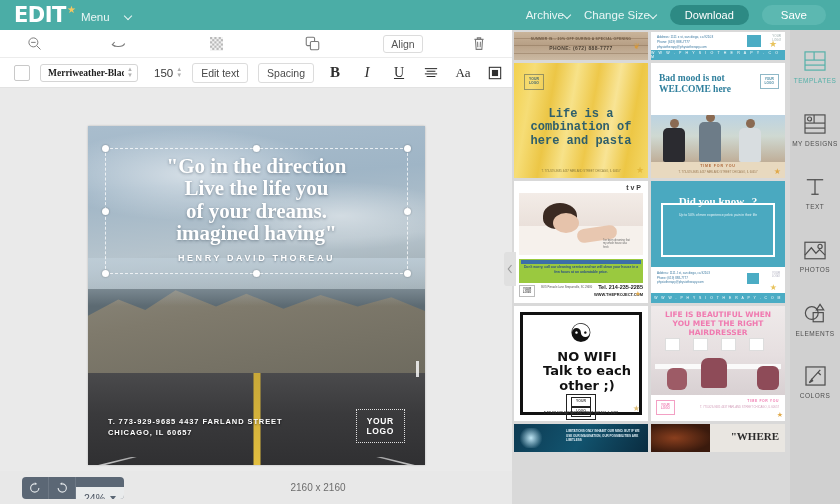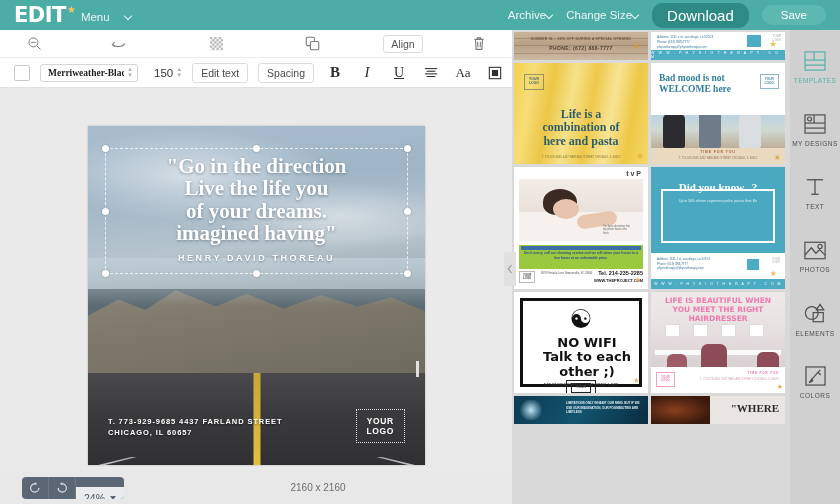--- a/index.html
+++ b/index.html
@@ -34,21 +34,21 @@
     content: ""; position: absolute; left: 0; top: 0;
     width: 5px; height: 5px;
     border-right: 1.3px solid currentColor; border-bottom: 1.3px solid currentColor;
     transform: rotate(45deg);
   }
   #top-right { margin-left: auto; display: flex; align-items: center; gap: 13px; margin-right: 14px; }
   .top-link {
     color: #eaf6f5; font-size: 11.5px; display: flex; align-items: center; gap: 0; cursor: pointer;
   }
   #download-btn {
-    background: #2d8a84; color: #ffffff; font-size: 15px;
+    background: #2d8a84; color: #ffffff; font-size: 11px;
     padding: 4px 15px; border-radius: 11px; cursor: pointer;
   }
   #save-btn {
     background: #5cb8b1; color: #ffffff; font-size: 11.5px;
     padding: 4px 19px; border-radius: 11px; cursor: pointer;
   }
 
   
   #toolbar1 {
     position: absolute; left: 0; top: 30px; width: 512px; height: 28px;
@@ -224,42 +224,42 @@
 
   
   #templates-panel {
     position: absolute; left: 512px; top: 30px; width: 278px; height: 474px;
     background: #d9d9d9; overflow: hidden; padding: 2px;
   }
   .tgrid { display: flex; flex-wrap: wrap; gap: 3px; }
   .thumb { width: 134px; background: #fff; overflow: hidden; position: relative; cursor: pointer; }
 
   .th-sm { height: 28px; }
-  .th-lg { height: 101px; }
+  .th-lg { height: 115px; }
   .th-mid { height: 122px; }
 
   
   .wood { background: linear-gradient(to bottom, #c9b49a, #b8a086 45%, #cbb9a2); position: relative; }
   .wood .line { position:absolute; left:0; right:0; height:1px; background: rgba(120,95,70,0.35); }
   .wood .t-top { top: 5px; left: 14px; right: 14px; font-size: 3.4px; letter-spacing: .3px; color:#6b5742; font-weight:bold; text-align:center; position:absolute; }
   .wood .t-mid { top: 13px; left: 8px; right: 8px; font-size: 5px; color:#4e4235; font-weight:bold; text-align:center; position:absolute; letter-spacing:.4px; }
   .wood .leaf { position:absolute; right:8px; top:10px; color:#d79a3c; font-size:8px; }
 
   
   .physio { background:#fff; position: relative; }
   .physio .addr { position:absolute; left:6px; top:3px; font-size:3.2px; color:#3a78a0; line-height:1.5; }
   .physio .wwwbar { position:absolute; left:0; right:0; bottom:0; height:10px; background:#4bacc4; color:#fff; font-size:3.6px; letter-spacing:1.6px; display:flex; align-items:center; justify-content:center; }
   .physio .badge { position:absolute; right:24px; top:3px; width:14px; height:12px; background:#4bacc4; }
   .physio .ylogo { position:absolute; right:4px; top:3px; font-size:3px; color:#9aa; text-align:center; line-height:1.2; }
   .physio .star { position:absolute; right:8px; bottom:11px; color:#e8c35c; font-size:9px; }
 
   
   .pasta { background: linear-gradient(100deg,#f3d14e 0%, #f6dd76 14%, #ecc646 28%, #f7e289 42%, #eec84a 56%, #f8e495 70%, #edc745 84%, #f5d96a 100%); position:relative; }
   .pasta .p-logo { position:absolute; left:10px; top:11px; border:1px solid rgba(60,80,90,0.5); padding:3px 4px; font-size:3.4px; font-weight:bold; color:#3f6470; line-height:1.15; text-align:center; }
-  .pasta .p-text { position:absolute; left:8px; right:8px; top:45px; font-family:Liberation Serif, serif; font-weight:bold; font-size:12px; line-height:1.12; color:#2f5f6b; text-align:center; }
+  .pasta .p-text { position:absolute; left:8px; right:8px; top:45px; font-family:Liberation Mono, monospace; font-weight:bold; font-size:12px; line-height:1.12; color:#2f5f6b; text-align:center; }
   .pasta .p-foot { position:absolute; left:10px; right:10px; bottom:5px; font-size:2.8px; color:#8a7a3a; text-align:center; }
   .pasta .star { position:absolute; right:4px; bottom:3px; color:#e3b93c; font-size:9px; }
 
   
   .badmood { background:#fff; position:relative; }
   .bm-title { position:absolute; left:8px; top:10px; font-family:"Liberation Serif",serif; font-weight:bold; font-size:9.5px; line-height:1.12; color:#2f7f9c; }
   .bm-logo { position:absolute; right:6px; top:11px; border:1px solid #8fb8c7; padding:3px 4px; font-size:3.2px; color:#4a8aa3; text-align:center; line-height:1.15; font-weight:bold;}
   .bm-photo { position:absolute; left:0; right:0; top:52px; bottom:16px; background: linear-gradient(to bottom,#bcd3e2 0%, #cfd9d2 45%, #bfae98 100%); overflow:hidden; }
   .bm-figs { position:absolute; left:0; right:0; bottom:0; height:100%; }
   .fig { position:absolute; bottom:0; }

